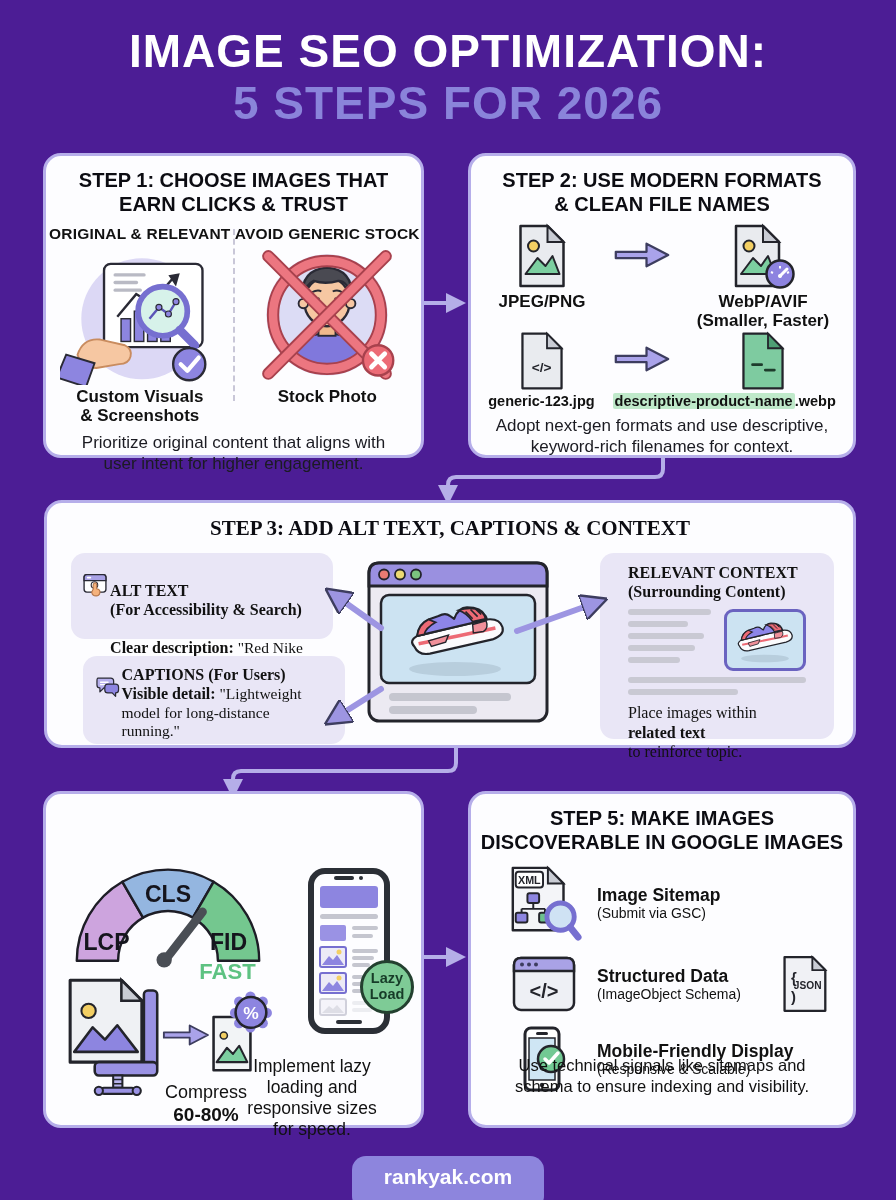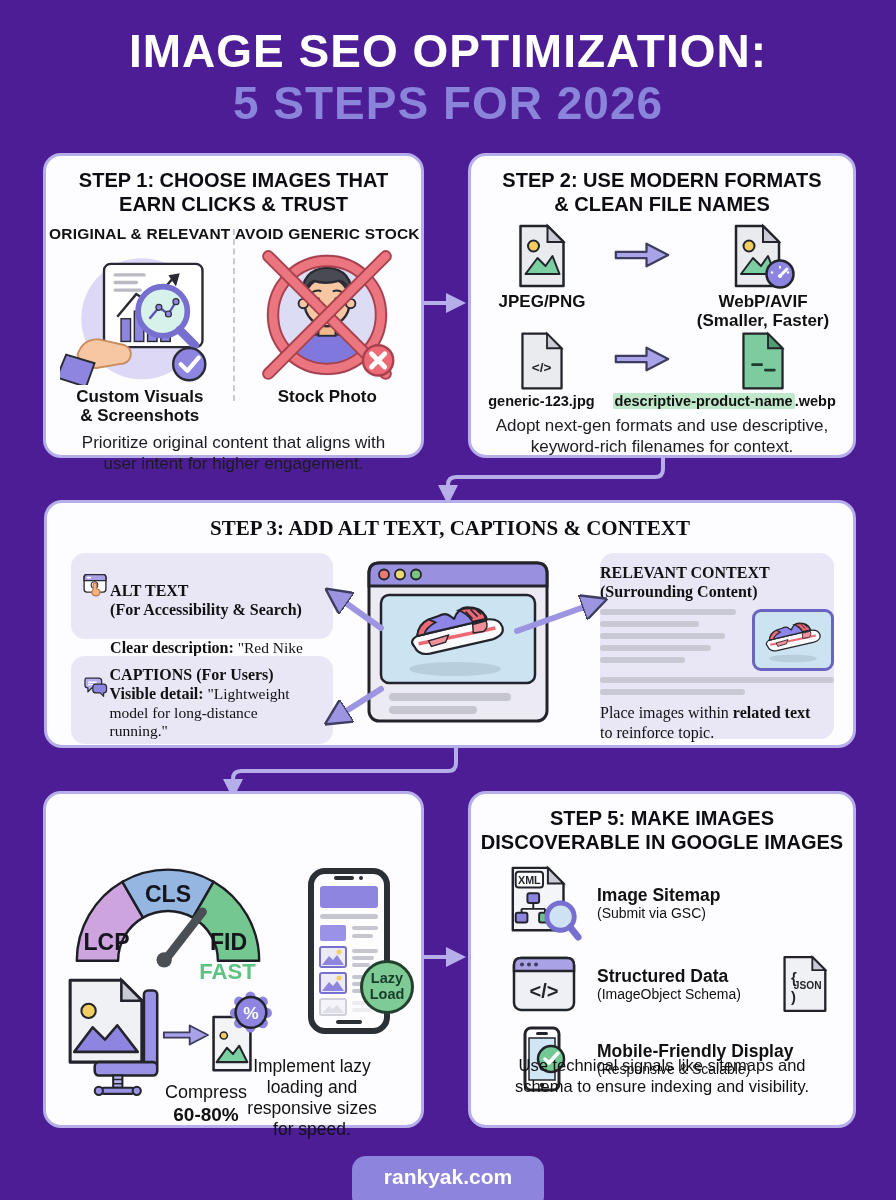--- a/index.html
+++ b/index.html
@@ -32,25 +32,25 @@
           align-items:start;column-gap:2px;margin-top:6px;}
   .s2cell{display:flex;flex-direction:column;align-items:center;}
   .s2label{font-size:17px;font-weight:800;text-align:center;line-height:1.15;margin-top:3px;}
   .s2arrow{margin-top:18px;}
   .s2files{display:flex;justify-content:center;gap:18px;margin-top:2px;font-size:14.5px;font-weight:800;}
   .hl{background:#bfe9ca;padding:0 2px;border-radius:2px;}
   
   .c3title{margin-top:13px;text-align:center;font-weight:800;font-size:21px;color:#0c0c12;}
   .lavbox{position:absolute;background:#e9e6f6;border-radius:14px;box-sizing:border-box;}
   .altbox{left:24px;top:50px;width:262px;height:86px;padding:9px 10px 0 12px;}
-  .capbox{left:24px;top:153px;width:262px;height:88px;padding:9px 22px 0 12px;}
+  .capbox{left:36px;top:153px;width:262px;height:88px;padding:9px 22px 0 12px;}
   .boxrow{display:flex;gap:2px;}
   .boxtxt{font-size:15.5px;line-height:1.2;}
   .boxhead{font-weight:800;font-size:16px;line-height:1.2;}
-  .ctxbox{left:553px;top:50px;width:234px;height:186px;padding:10px 0;}
+  .ctxbox{left:553px;top:50px;width:234px;height:186px;padding:10px 28px;}
   .ctxhead{font-weight:800;font-size:16px;line-height:1.2;}
   .bars{display:flex;gap:10px;margin-top:8px;}
   .barcol{flex:1;display:flex;flex-direction:column;gap:6px;}
   .bar{height:6px;border-radius:3px;background:#c9c9d3;}
   .thumb{width:82px;height:62px;background:#cce3f2;border:3px solid #6a63c0;border-radius:9px;
          box-sizing:border-box;overflow:hidden;}
   .ctxtxt{font-size:16px;line-height:1.22;margin-top:8px;}
   .browser{position:absolute;left:320px;top:58px;}
   .c3arrows{position:absolute;left:0;top:0;pointer-events:none;}
   

